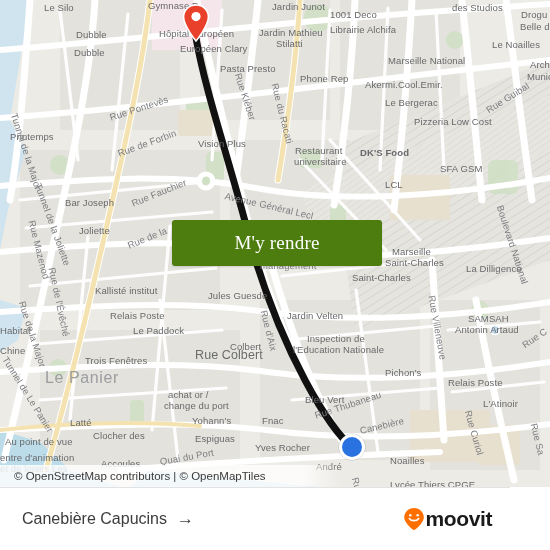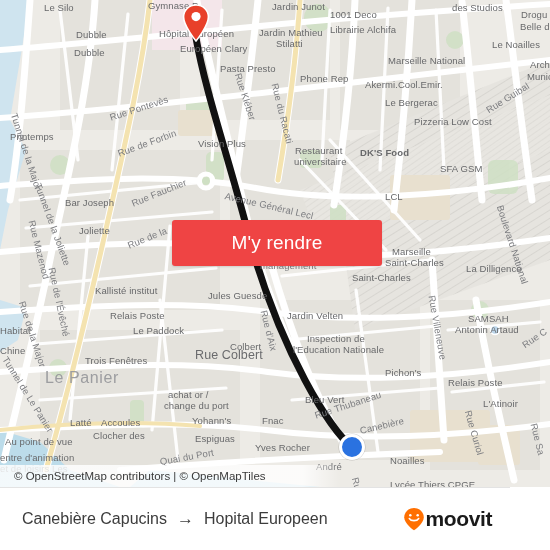--- a/index.html
+++ b/index.html
@@ -219,21 +219,21 @@
         <div class="lbl" style="left: 365px; top: 79px;">Akermi.Cool.Emir.</div>
         <div class="lbl" style="left: 527px; top: 71px;">Munici</div>
         <div class="lbl" style="left: 385px; top: 97px;">Le Bergerac</div>
         <div class="lbl" style="left: 414px; top: 116px;">Pizzeria Low Cost</div>
         <div class="lbl" style="left: 10px; top: 131px;">Printemps</div>
         <div class="lbl" style="left: 198px; top: 138px;">Vision Plus</div>
         <div class="lbl" style="left: 295px; top: 145px;">Restaurant</div>
         <div class="lbl" style="left: 294px; top: 156px;">universitaire</div>
         <div class="lbl" style="left: 360px; top: 147px; font-weight: bold;">DK'S Food</div>
         <div class="lbl" style="left: 440px; top: 163px;">SFA GSM</div>
-        <div class="lbl" style="left: 385px; top: 179px; margin-top: 12px;">LCL</div>
+        <div class="lbl" style="left: 385px; top: 179px;">LCL</div>
         <div class="lbl" style="left: 65px; top: 197px;">Bar Joseph</div>
         <div class="lbl" style="left: 79px; top: 225px;">Joliette</div>
         <div class="lbl" style="left: 392px; top: 246px;">Marseille</div>
         <div class="lbl" style="left: 385px; top: 257px;">Saint-Charles</div>
         <div class="lbl" style="left: 466px; top: 263px;">La Dilligence</div>
         <div class="lbl" style="left: 95px; top: 285px;">Kallisté institut</div>
         <div class="lbl" style="left: 208px; top: 290px;">Jules Guesde</div>
         <div class="lbl" style="left: 352px; top: 272px;">Saint-Charles</div>
         <div class="lbl" style="left: 287px; top: 310px;">Jardin Velten</div>
         <div class="lbl" style="left: 110px; top: 310px;">Relais Poste</div>
@@ -252,21 +252,21 @@
         <div class="lbl" style="left: 164px; top: 400px;">change du port</div>
         <div class="lbl" style="left: 262px; top: 415px;">Fnac</div>
         <div class="lbl" style="left: 305px; top: 394px;">Bleu Vert</div>
         <div class="lbl" style="left: 483px; top: 398px;">L'Atinoir</div>
         <div class="lbl" style="left: 192px; top: 415px;">Yohann's</div>
         <div class="lbl" style="left: 42px; top: 417px; padding-left: 28px;">Latté</div>
         <div class="lbl" style="left: 195px; top: 433px;">Espiguas</div>
         <div class="lbl" style="left: 255px; top: 442px;">Yves Rocher</div>
         <div class="lbl" style="left: 390px; top: 455px;">Noailles</div>
         <div class="lbl" style="left: 93px; top: 430px;">Clocher des</div>
-        <div class="lbl" style="left: 101px; top: 417px;">Accoules</div>
+        <div class="lbl" style="left: 101px; top: 458px;">Accoules</div>
         <div class="lbl" style="left: 5px; top: 436px;">Au point de vue</div>
         <div class="lbl" style="left: 316px; top: 461px;">André</div>
         <div class="lbl" style="left: 0px; top: 452px;">entre d'animation</div>
         <div class="lbl" style="left: 0px; top: 463px;">et de loisirs Les</div>
         <div class="lbl" style="left: 390px; top: 479px;">Lycée Thiers CPGE</div>
         <div class="lbl huge" style="left: 45px; top: 372px;">Le Panier</div>
         <div class="lbl big" style="left: 195px; top: 350px;">Rue Colbert</div>
       </div>
     <div id="streets">
         <div class="lbl street" style="left: 14px; top: 108px; transform: rotate(72deg); transform-origin: left center;">Tunnel de la Major</div>
@@ -296,32 +296,31 @@
         <div class="lbl street" style="left: 260px; top: 260px; transform: rotate(0deg); transform-origin: left center;">management</div>
       </div>
 
     <svg id="pin" viewBox="0 0 28 38">
       <path d="M14,1 C7,1 1.6,6.3 1.6,13 C1.6,22 14,37 14,37 C14,37 26.4,22 26.4,13 C26.4,6.3 21,1 14,1 Z" fill="#e8402a" stroke="#ffffff" stroke-width="1.6"></path>
       <circle cx="14" cy="12.6" r="4.6" fill="#ffffff"></circle>
     </svg>
 
     <div id="dot"></div>
 
-    <button id="cta" style="background: #ef4444;">M'y rendre</button>
+    <button id="cta" style="background: #4d7c0f; font-family: Liberation Serif, serif;">M'y rendre</button>
 
     <div id="attrib">
       <span>© OpenStreetMap contributors | © OpenMapTiles</span>
     </div>
   </div>
 
   <div id="bottombar">
     <div id="trip">
       <span>Canebière Capucins</span>
       <span class="arrow">→</span>
-      <span>Hopital Europeen</span>
     </div>
     <div id="brand">
       <svg width="22" height="24" viewBox="0 0 22 24">
         <path d="M11,1 C5.6,1 1.2,5.2 1.2,10.4 C1.2,16.6 11,23.2 11,23.2 C11,23.2 20.8,16.6 20.8,10.4 C20.8,5.2 16.4,1 11,1 Z" fill="#ff6f00"></path>
         <circle cx="7.3" cy="8.2" r="1.25" fill="#ffffff"></circle>
         <circle cx="14.7" cy="8.2" r="1.25" fill="#ffffff"></circle>
         <path d="M6.4,11.6 C8.1,14.4 13.9,14.4 15.6,11.6" fill="none" stroke="#ffffff" stroke-width="1.7" stroke-linecap="round"></path>
       </svg>
       <span class="word">moovit</span>
     </div>

